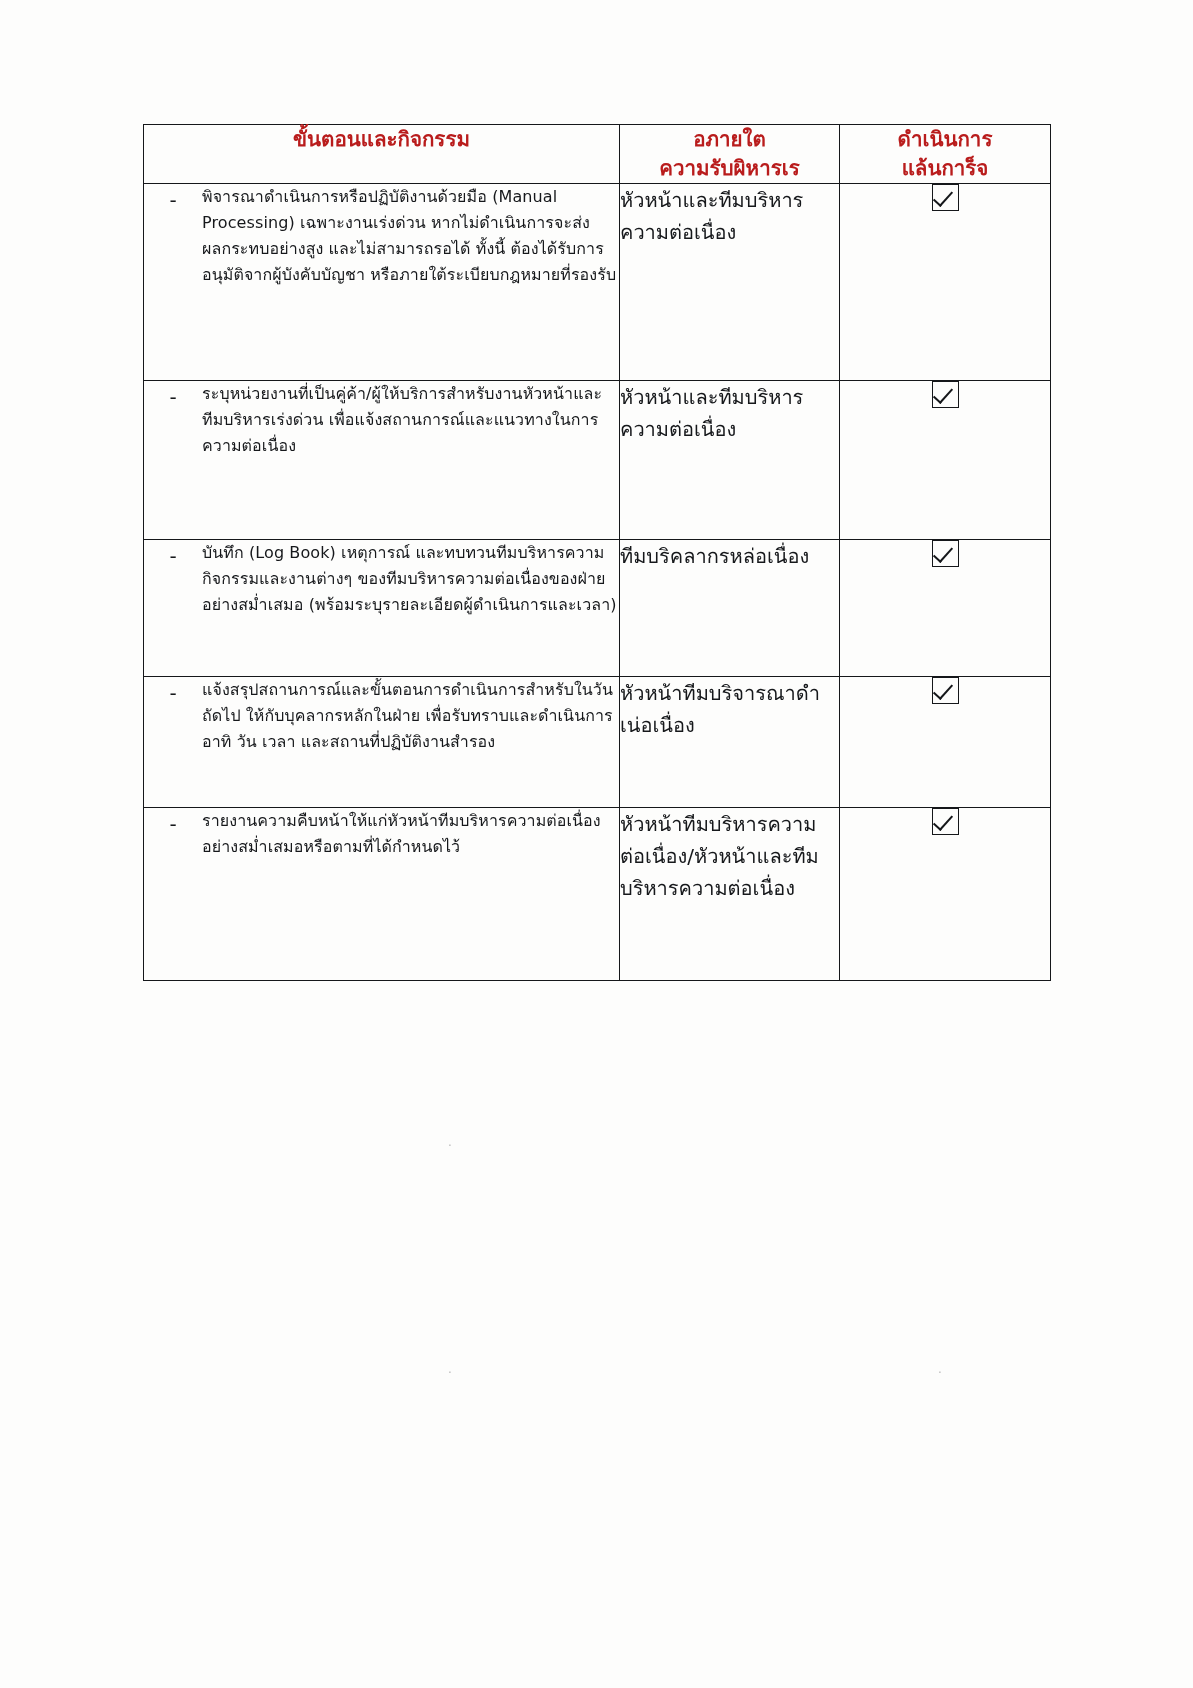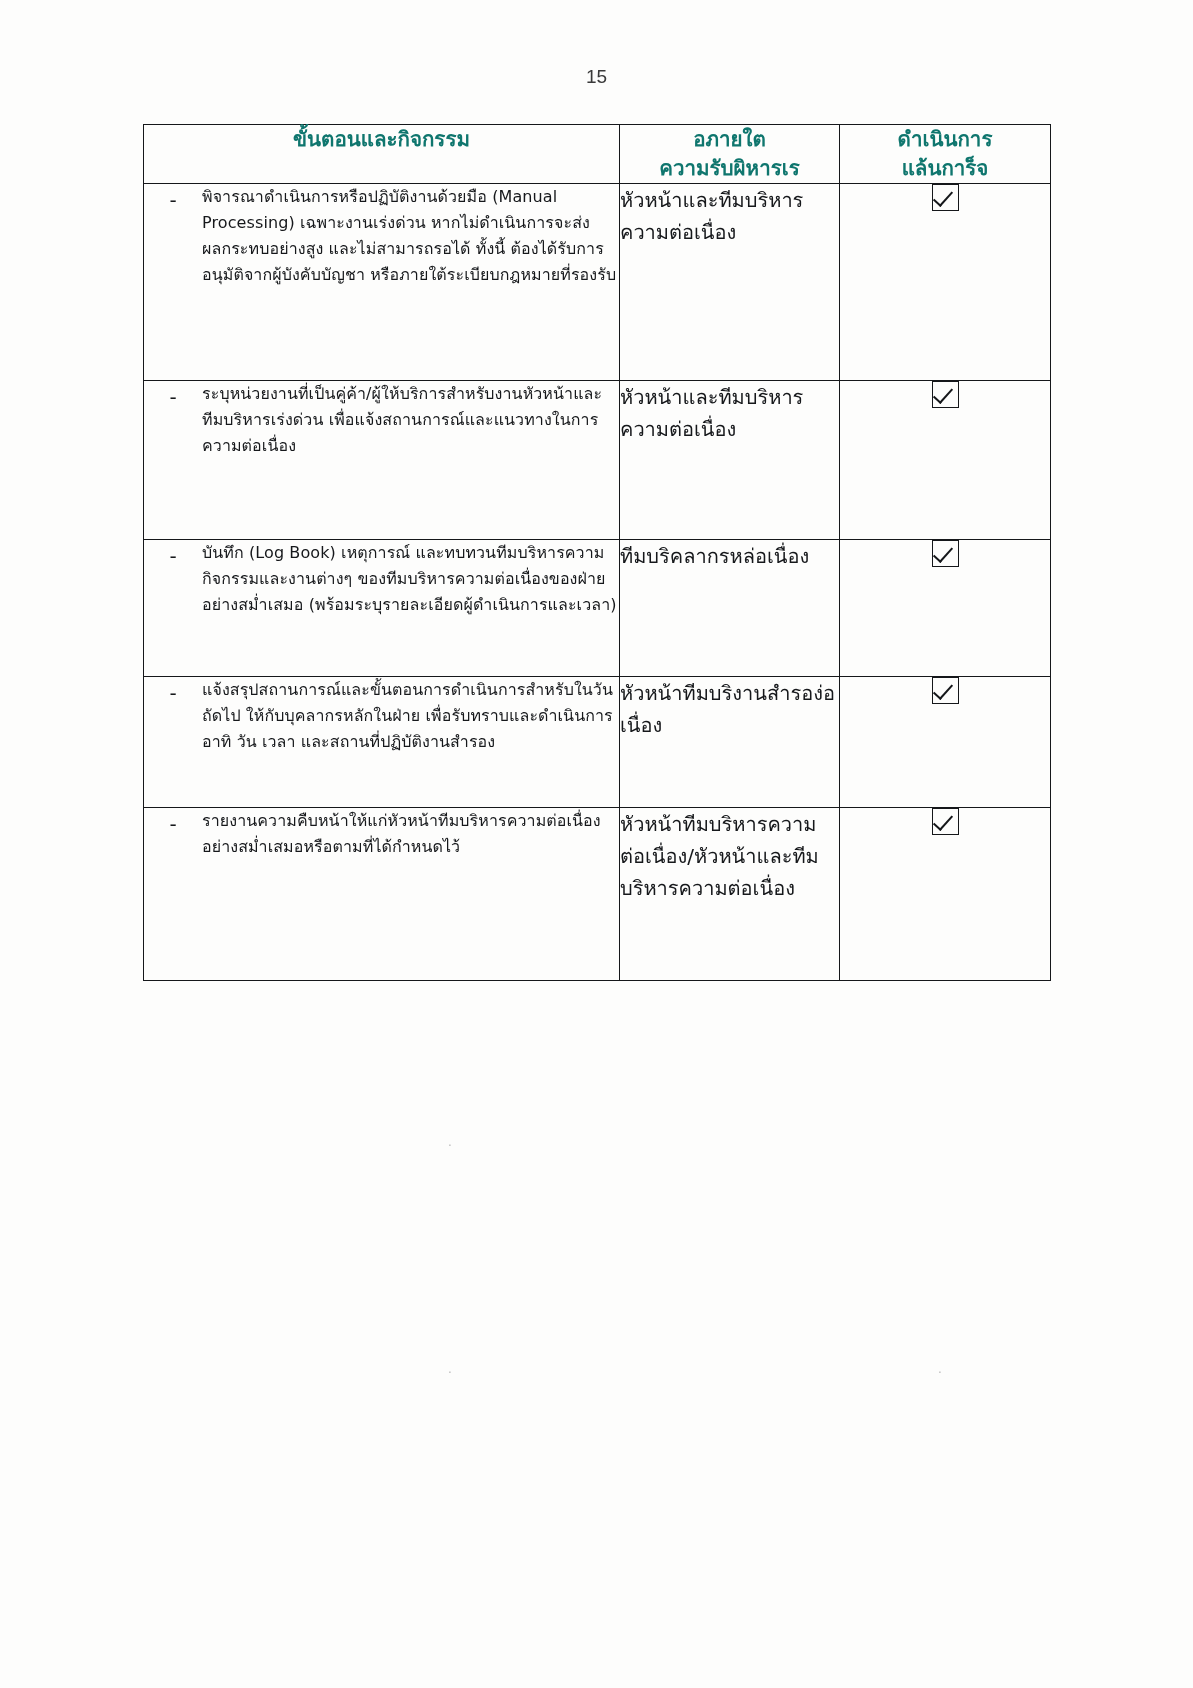--- a/index.html
+++ b/index.html
@@ -47,21 +47,21 @@
     padding: 0;
   }
   col.c1 { width: 476px; }
   col.c2 { width: 220px; }
   col.c3 { width: 211px; }
 
   .hdr-cell {
     font-size: 20.5px;
     line-height: 1.42;
     padding: 12px 8px 14px 8px;
-    color: #0f766e;
+    color: #b91c1c;
   }
   .hdr-cell .l2 { display: block; }
 
   .step-cell {
     padding: 10px 14px 16px 0;
   }
   .step-row {
     display: flex;
     align-items: flex-start;
   }
@@ -124,21 +124,20 @@
   }
   .fm1 { left: 448px; top: 1135px; }
   .fm2 { left: 448px; top: 1362px; }
   .fm3 { left: 938px; top: 1362px; }
 </style>
 </head>
 <body>
 
 <div class="page">
 
-  <div class="page-number">15</div>
 
   <div class="table-wrap">
     <table class="doc-table">
       <colgroup>
         <col class="c1">
           <col class="c2">
           <col class="c3">
       </colgroup>
       <thead>
         <tr>
@@ -195,21 +194,21 @@
           </td>
         </tr>
 
         <tr class="r4">
           <td class="step-cell">
             <div class="step-row">
               <div class="dash">-</div>
               <div class="step-text">แจ้งสรุปสถานการณ์และขั้นตอนการดำเนินการสำหรับในวันถัดไป ให้กับบุคลากรหลักในฝ่าย เพื่อรับทราบและดำเนินการ อาทิ วัน เวลา และสถานที่ปฏิบัติงานสำรอง</div>
             </div>
           </td>
-          <td class="role-cell">หัวหน้าทีมบริงานสำรอง่อเนื่อง</td>
+          <td class="role-cell">หัวหน้าทีมบริจารณาดำเน่อเนื่อง</td>
           <td class="check-cell">
             <span class="checkbox"></span>
           </td>
         </tr>
 
         <tr class="r5">
           <td class="step-cell">
             <div class="step-row">
               <div class="dash">-</div>
               <div class="step-text">รายงานความคืบหน้าให้แก่หัวหน้าทีมบริหารความต่อเนื่องอย่างสม่ำเสมอหรือตามที่ได้กำหนดไว้</div>

